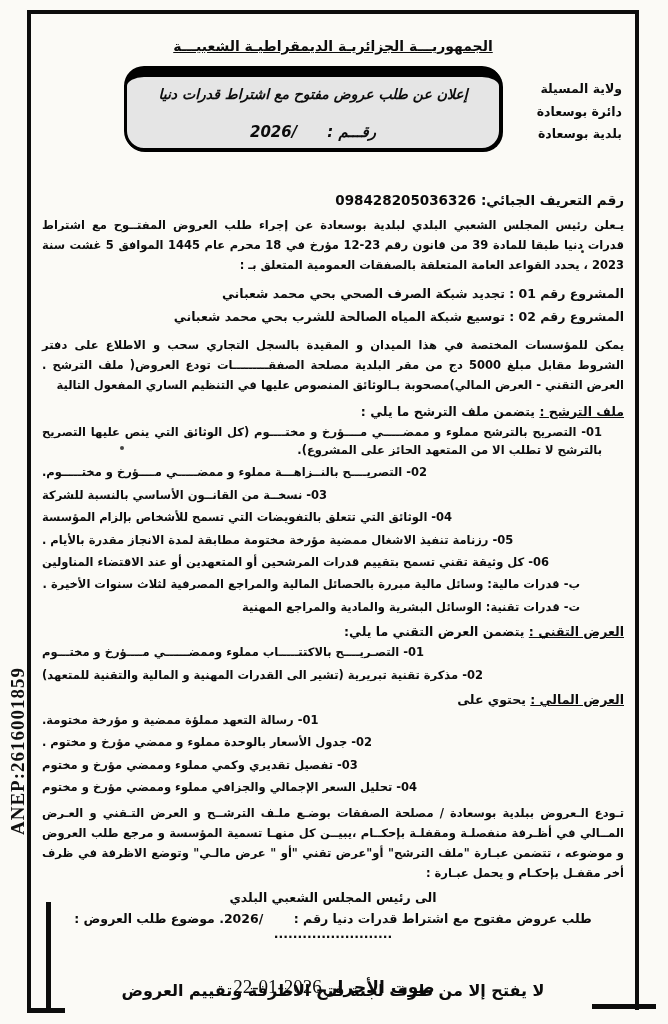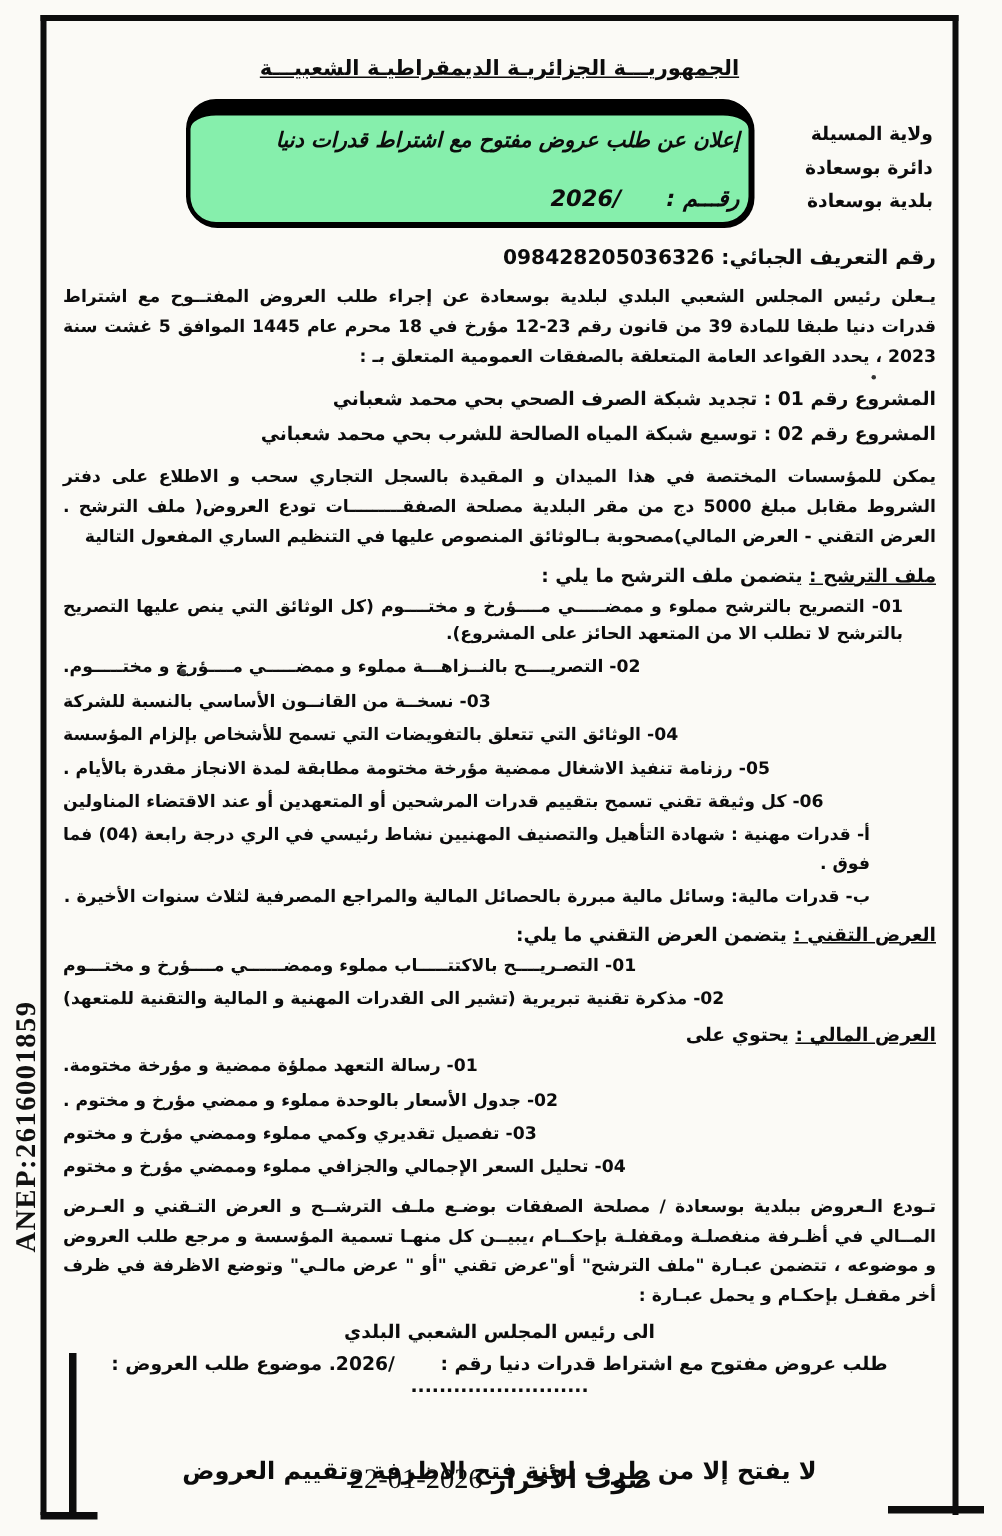--- a/index.html
+++ b/index.html
@@ -25,28 +25,28 @@
     direction:ltr;color:#111;
   }
   .republic{
     margin:24px 0 0;text-align:center;font-size:14px;
     text-decoration:underline;letter-spacing:0.5px;
   }
   .header-row{position:relative;margin-top:12px;height:96px;}
   .ann-box{
     position:absolute;right:122px;width:360px;
     border:3px solid #000;border-top:11px solid #000;border-radius:20px;
-    padding:9px 6px 7px;text-align:right;background:#86efac;
+    padding:9px 6px 7px;text-align:center;background:#e5e5e5;
     box-shadow:1px 1px 0 #000;
   }
   .ann-title{font-size:14px;font-style:italic;}
   .ann-number{font-size:15px;font-style:italic;margin-top:21px;}
   .ann-number .val{margin-right:30px;}
   .authority{position:absolute;right:2px;top:12px;text-align:right;font-size:12.5px;line-height:1.8;}
-  .taxid{margin-top:2px;font-size:13.5px;}
+  .taxid{margin-top:30px;font-size:13.5px;}
   .taxid .val{letter-spacing:0.5px;}
   .para{margin:8px 0 0;font-size:11.5px;line-height:1.72;text-align:justify;}
   .projects{margin-top:8px;font-size:12.5px;line-height:1.8;}
   .sec{margin-top:8px;font-size:12.5px;}
   .sec .u{text-decoration:underline;}
   .list{font-size:11.5px;line-height:1.6;}
   .list .item{margin-top:4px;padding-right:22px;text-align:justify;}
   .list .item.center2{text-align:left;}
   .sublist{font-size:11.5px;line-height:1.6;}
   .sublist .item{margin-top:4px;padding-right:44px;}
@@ -106,22 +106,22 @@
     </div>
     <div class="list">
       <div class="item">01- التصريح بالترشح مملوء و ممضـــــي مــــؤرخ و مختــــوم (كل الوثائق التي ينص عليها التصريح بالترشح لا تطلب الا من المتعهد الحائز على المشروع).</div>
       <div class="item center2">02- التصريــــح بالنــزاهـــة مملوء و ممضـــــي مــــؤرخ و مختـــــوم.</div>
       <div class="item center2">03- نسخــة من القانــون الأساسي بالنسبة للشركة</div>
       <div class="item center2">04- الوثائق التي تتعلق بالتفويضات التي تسمح للأشخاص بإلزام المؤسسة</div>
       <div class="item center2">05- رزنامة تنفيذ الاشغال ممضية مؤرخة مختومة مطابقة لمدة الانجاز مقدرة بالأيام .</div>
       <div class="item center2">06- كل وثيقة تقني تسمح بتقييم قدرات المرشحين أو المتعهدين أو عند الاقتضاء المناولين</div>
     </div>
     <div class="sublist">
-      <div class="item">أ-  قدرات مهنية : شهادة التأهيل والتصنيف المهنيين نشاط رئيسي في الري  درجة رابعة (04) فما فوق .</div>
       <div class="item">ب-  قدرات مالية: وسائل مالية مبررة بالحصائل المالية والمراجع المصرفية لثلاث سنوات الأخيرة .</div>
+      <div class="item">ت-  قدرات تقنية: الوسائل البشرية والمادية والمراجع المهنية</div>
     </div>
 
     <div class="sec">
       <span class="u">العرض التقني :</span>
       <span>يتضمن العرض التقني ما يلي:</span>
     </div>
     <div class="list">
       <div class="item center2">01- التصـريــــح بالاكتتـــــاب مملوء وممضــــــي مــــؤرخ و مختـــوم</div>
       <div class="item center2">02- مذكرة تقنية تبريرية (تشير الى القدرات المهنية و المالية والتقنية للمتعهد)</div>
     </div>

